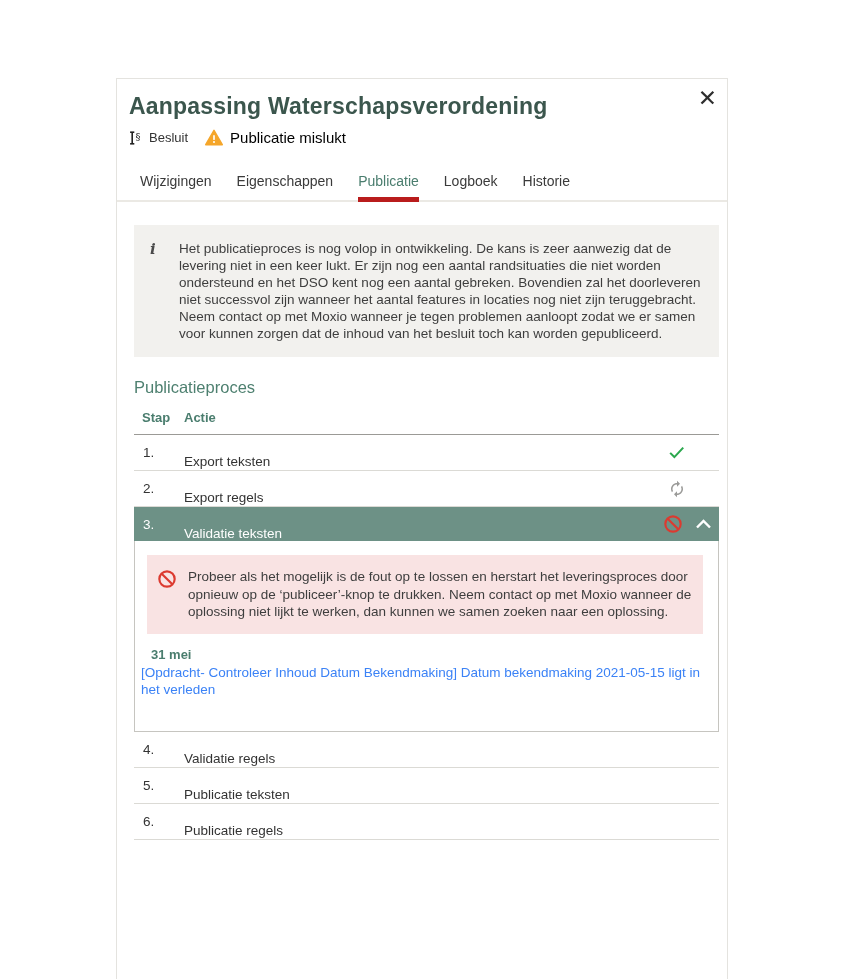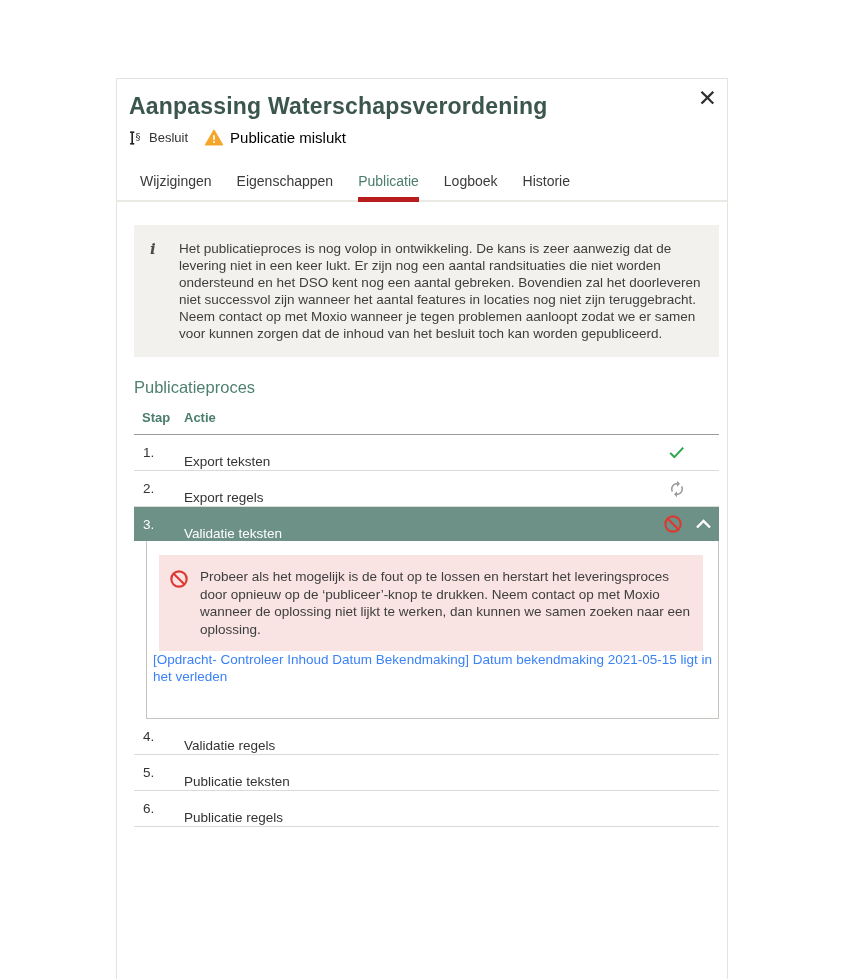--- a/index.html
+++ b/index.html
@@ -45,21 +45,21 @@
   .col-step { width:50px; padding-left:8px; flex:none; }
   .col-action { flex:1; }
   .prow { display:flex; align-items:center; height:36px; border-bottom:1px solid #dbdad5;
           font-size:13.5px; color:#333; cursor:pointer; background:#fff; }
   .c-step { width:50px; padding-left:9px; flex:none; }
   .c-action { flex:1;margin-top:18px; }
   .c-status { display:flex; align-items:center; margin-right:33px; }
   .prow.active { background:#6d9186; color:#fff; height:34px; border-bottom:none; }
   .prow.active .c-status { margin-right:12px; }
   .chev { display:inline-flex; margin-right:7px; cursor:pointer; }
-  .expand-panel { border:1px solid #c6c5c0; border-top:none; padding:14px 4px 33px;margin-left:12px; }
+  .expand-panel { border:1px solid #c6c5c0; border-top:none; padding:14px 4px 33px; }
   .error-box { background:#f9e3e3; display:flex; gap:11px; margin:0 11px 0 8px;
                padding:13px 10px; }
   .error-box .eicon { flex:none; margin-top:1px; }
   .error-text { font-size:13.5px; line-height:17.5px; color:#3e3e3e; }
   .log-date { margin:13px 0 2px 12px; font-size:13px; font-weight:700; color:#4a7d6e; }
   .log-text { margin-left:2px; font-size:13.5px; line-height:17px; color:#3b82f6; }
 </style>
 </head>
 <body>
 
@@ -156,20 +156,21 @@
     <div class="expand-panel">
       <div class="error-box">
         <span class="eicon">
           <svg width="20" height="20" viewBox="0 0 24 24">
             <circle cx="12" cy="12" r="9.2" fill="none" stroke="#dc3a30" stroke-width="2.6"></circle>
             <line x1="5.9" y1="5.9" x2="18.1" y2="18.1" stroke="#dc3a30" stroke-width="2.6"></line>
           </svg>
         </span>
         <p class="error-text">Probeer als het mogelijk is de fout op te lossen en herstart het leveringsproces door opnieuw op de ‘publiceer’-knop te drukken. Neem contact op met Moxio wanneer de oplossing niet lijkt te werken, dan kunnen we samen zoeken naar een oplossing.</p>
       </div>
+      <div class="log-date">31 mei</div>
       <p class="log-text">[Opdracht- Controleer Inhoud Datum Bekendmaking] Datum bekendmaking 2021-05-15 ligt in het verleden</p>
     </div>
 
     <div class="prow">
       <span class="c-step">4.</span>
       <span class="c-action">Validatie regels</span>
     </div>
 
     <div class="prow">
       <span class="c-step">5.</span>

